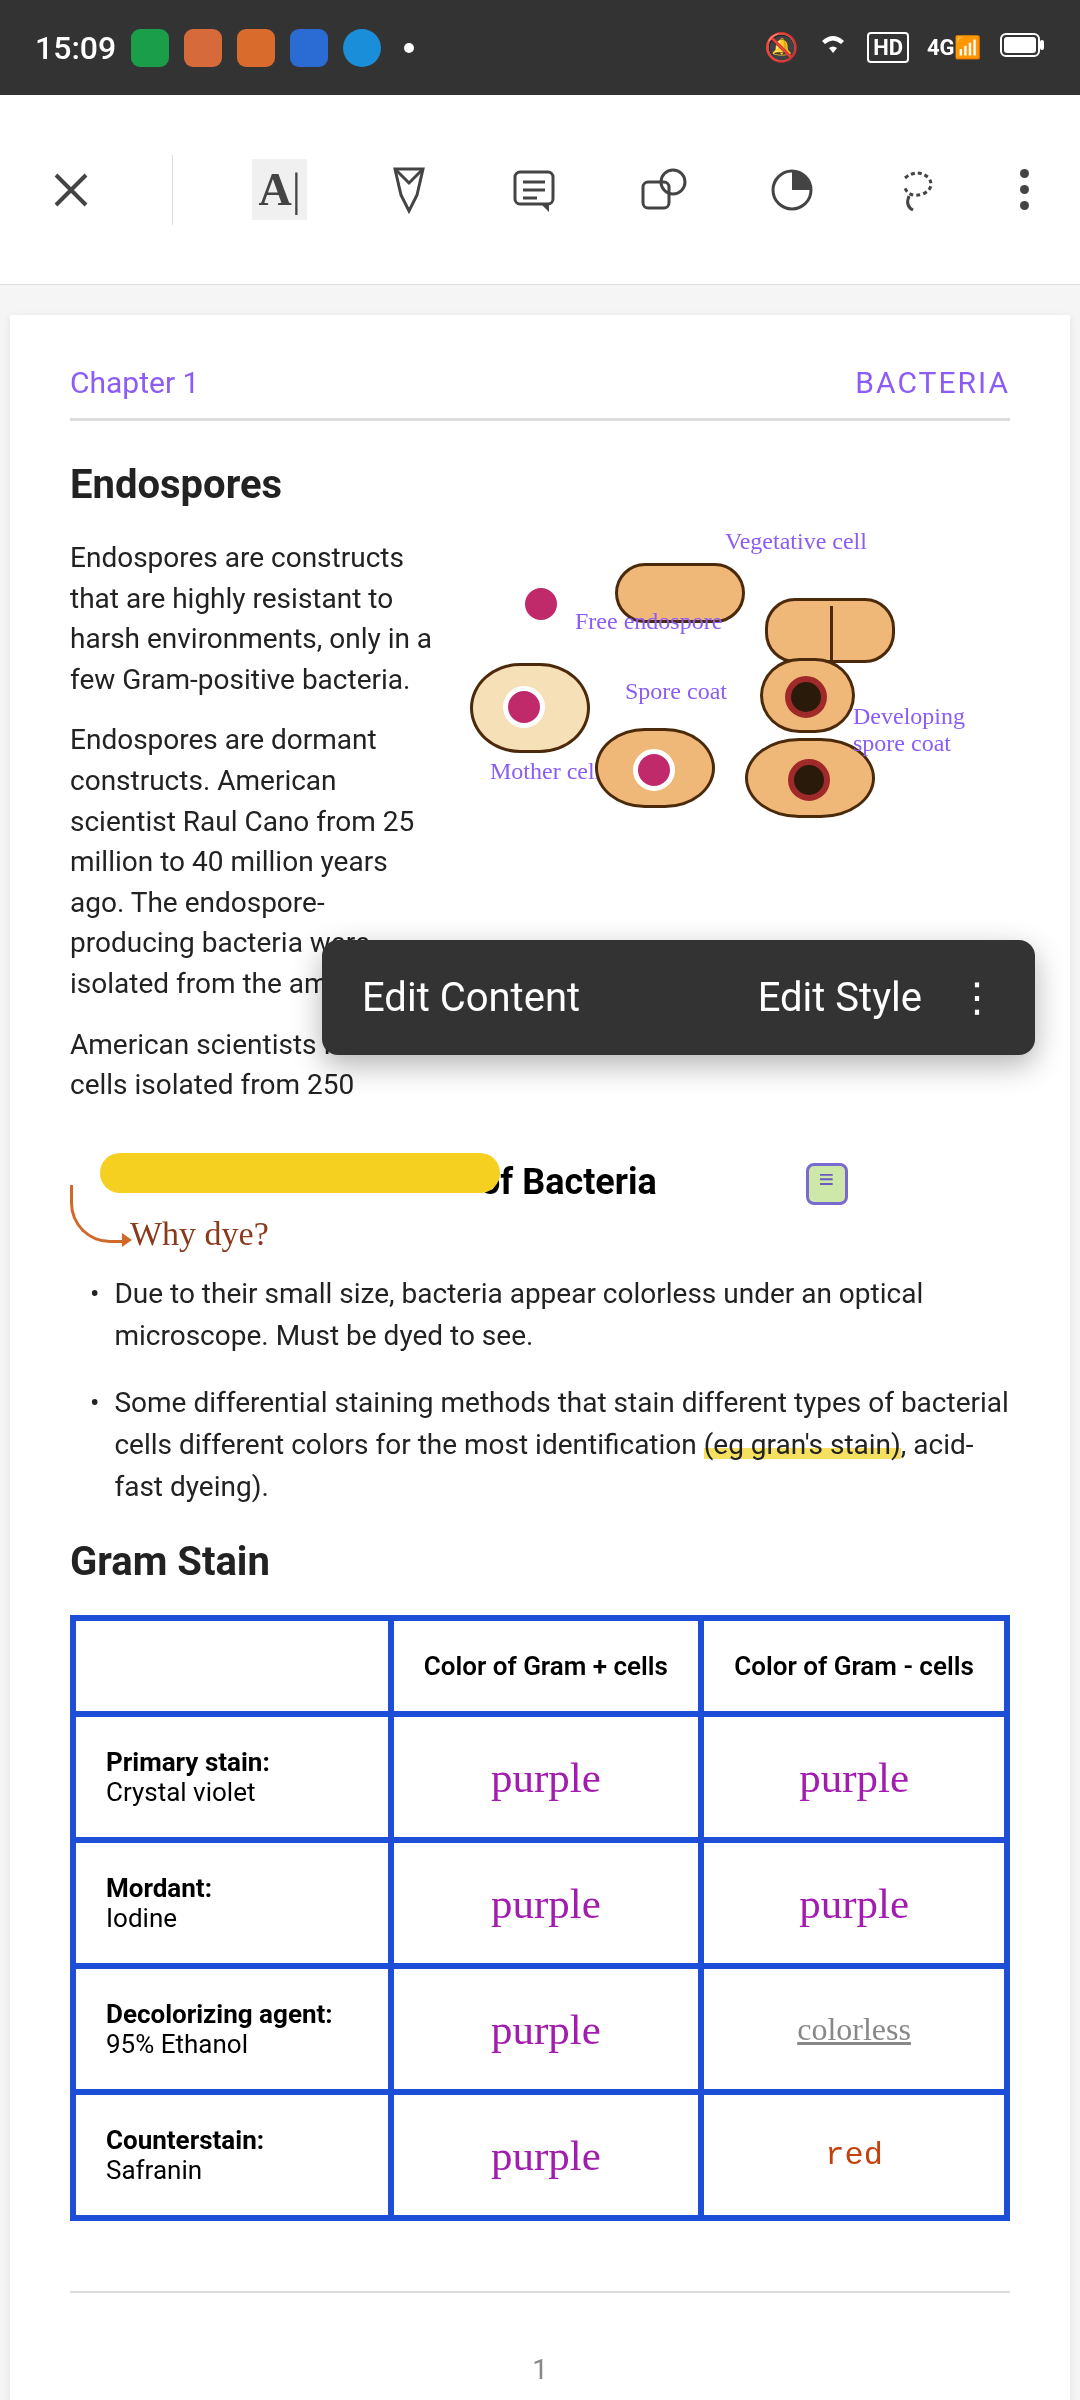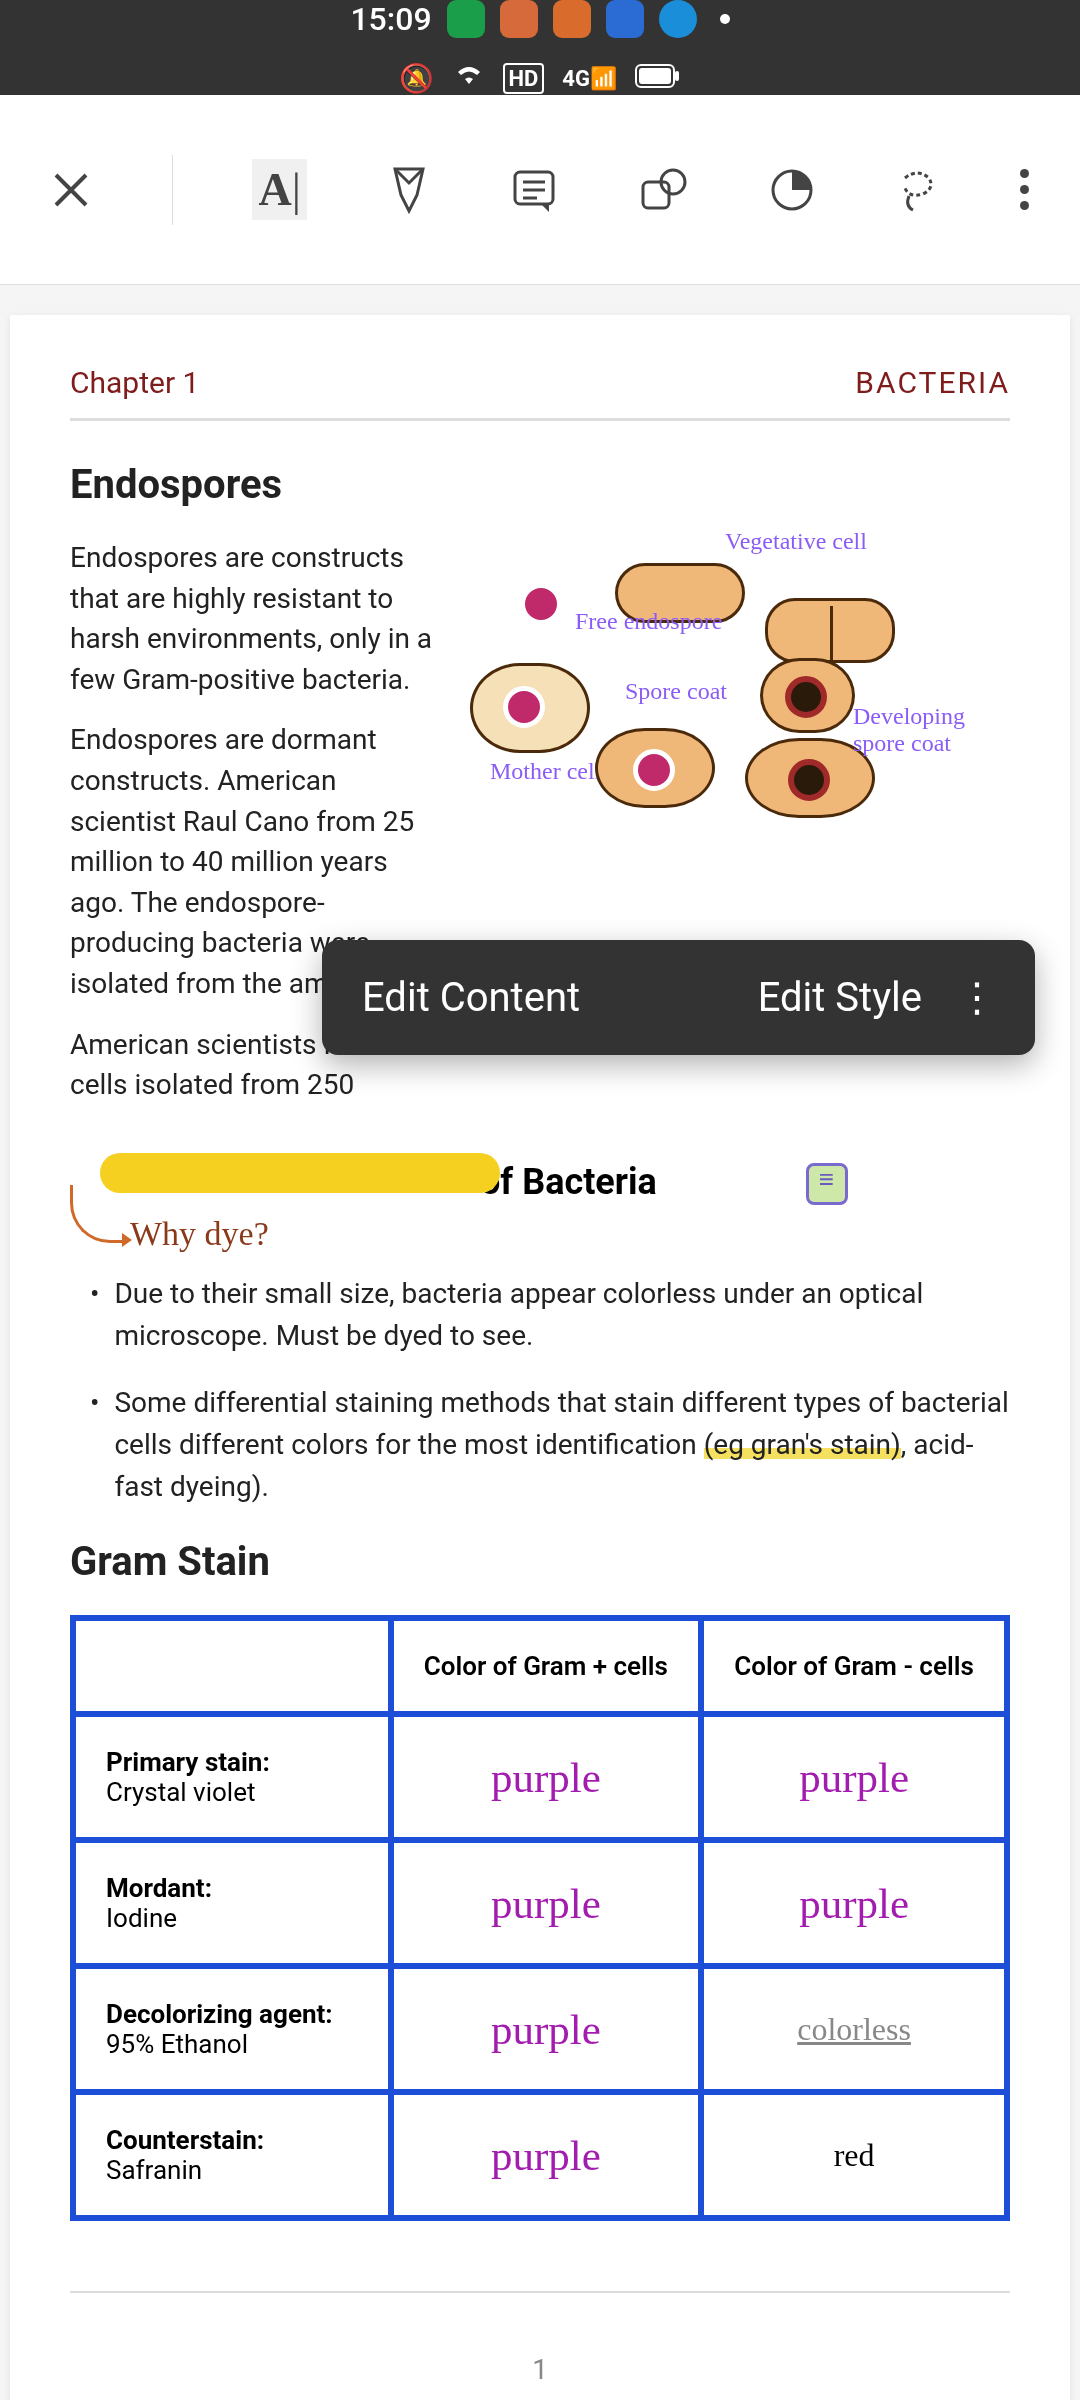--- a/index.html
+++ b/index.html
@@ -13,21 +13,20 @@
   .status-bar {
     height: 95px;
     background: #333;
     color: #fff;
     display: flex;
     align-items: center;
     justify-content: space-between;
     padding: 0 35px;
     font-size: 32px;
     font-weight: 500;
-    flex-direction: column;
   }
   .status-left { display: flex; align-items: center; gap: 15px; }
   .status-right { display: flex; align-items: center; gap: 18px; }
   .app-badge { width: 38px; height: 38px; border-radius: 9px; display: inline-block; }
   .badge-green { background: #1a9e4a; }
   .badge-orange { background: #d66a3a; }
   .badge-orange2 { background: #d96b2c; }
   .badge-blue { background: #2b6cd4; }
   .badge-cyan { background: #1a8ed8; border-radius: 50%; }
   .dot { width: 10px; height: 10px; background: #fff; border-radius: 50%; margin-left: 8px; }
@@ -64,21 +63,21 @@
   }
   .page {
     background: #fff;
     padding: 50px 60px;
     margin-bottom: 40px;
     box-shadow: 0 2px 8px rgba(0,0,0,0.08);
   }
   .page-header {
     display: flex;
     justify-content: space-between;
-    color: #7f1d1d;
+    color: #8b5cf6;
     font-size: 30px;
     padding-bottom: 18px;
     border-bottom: 3px solid #ddd;
     margin-bottom: 40px;
   }
   .page-header .right { letter-spacing: 2px; }
 
   h2.section-title {
     font-size: 40px;
     font-weight: 700;
@@ -200,21 +199,21 @@
   table.gram th, table.gram td {
     border: 6px solid #1d4ed8;
     padding: 30px 30px;
     font-size: 26px;
     text-align: left;
   }
   table.gram th { text-align: center; font-weight: 600; }
   table.gram td.center { text-align: center; }
   .hw-purple { font-family: "Comic Sans MS", cursive; color: #a21caf; font-size: 43px; }
   .hw-gray { font-family: "Comic Sans MS", cursive; color: #888; font-size: 32px; text-decoration: underline; }
-  .hw-red { font-family: Liberation Serif, serif; color: #000000; font-size: 32px; }
+  .hw-red { font-family: Liberation Mono, monospace; color: #c2410c; font-size: 32px; }
 
   .page-num { text-align: center; color: #888; font-size: 28px; margin-top: 60px; }
 
   .popover {
     position: fixed;
     left: 322px;
     top: 940px;
     width: 713px;
     height: 115px;
     background: #333;

